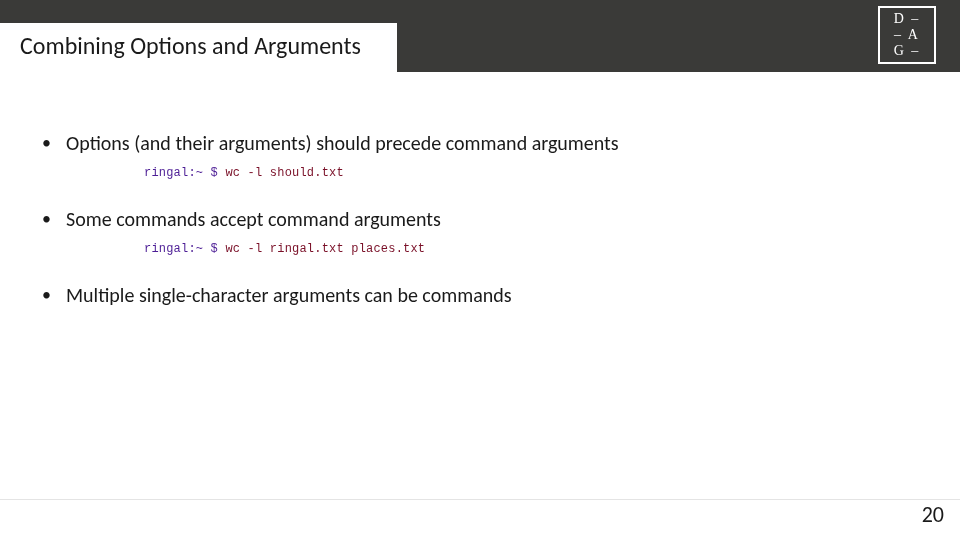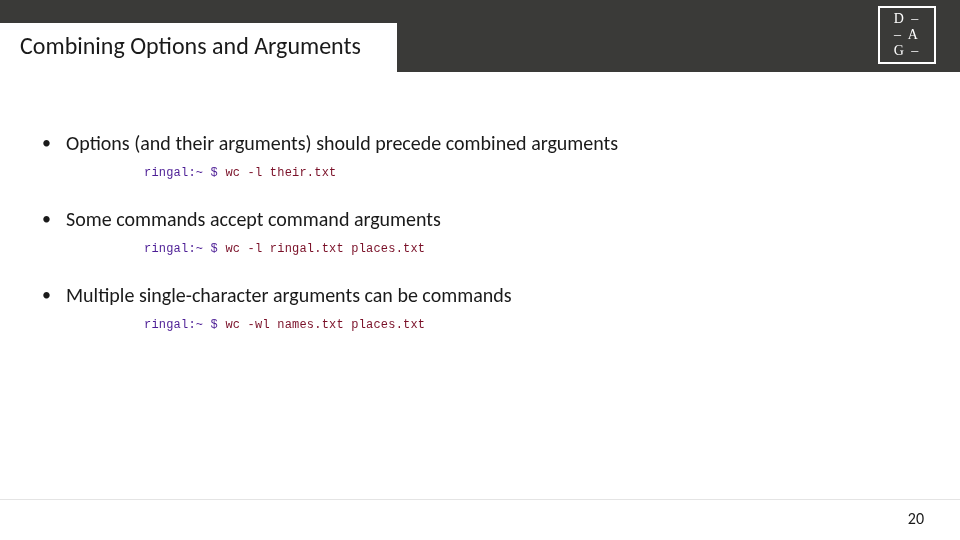--- a/index.html
+++ b/index.html
@@ -79,24 +79,24 @@
     margin-left: 66px;
     margin-top: 6px;
     margin-bottom: 2px;
     letter-spacing: 0.2px;
   }
   .code-line .prompt { color: #4c1d95; margin-left: 36px; }
   .code-line .cmd    { color: #7a1028; }
   .block { margin-bottom: 26px; }
   .pagenum {
     position: absolute;
-    right: 36px;
+    right: 16px;
     bottom: 12px;
     color: #1a1a1a;
-    font-size: 16px;
+    font-size: 22px;
   }
   .footer-rule {
     position: absolute;
     left: 0; right: 0; bottom: 40px;
     border-top: 1px solid #e4e4e4;
   }
 </style>
 </head>
 <body>
 
@@ -109,43 +109,40 @@
     <span class="row">– A</span>
     <span class="row">G –</span>
   </div>
 </div>
 
 <div class="content">
 
   <div class="block">
     <div class="bullet-item">
       <div class="bullet-dot">•</div>
-      <div class="bullet-text">Options (and their arguments) should precede combined arguments</div>
+      <div class="bullet-text">Options (and their arguments) should precede command arguments</div>
     </div>
     <div class="code-line">
-      <span class="prompt">ringal:~ $</span><span class="cmd"> wc -l their.txt</span>
+      <span class="prompt">ringal:~ $</span><span class="cmd"> wc -l should.txt</span>
     </div>
   </div>
 
   <div class="block">
     <div class="bullet-item">
       <div class="bullet-dot">•</div>
       <div class="bullet-text">Some commands accept command arguments</div>
     </div>
     <div class="code-line">
       <span class="prompt">ringal:~ $</span><span class="cmd"> wc -l ringal.txt places.txt</span>
     </div>
   </div>
 
   <div class="block">
     <div class="bullet-item">
       <div class="bullet-dot">•</div>
       <div class="bullet-text">Multiple single-character arguments can be commands</div>
     </div>
-    <div class="code-line">
-      <span class="prompt">ringal:~ $</span><span class="cmd"> wc -wl names.txt places.txt</span>
-    </div>
   </div>
 
 </div>
 
 <div class="footer-rule"></div>
 <div class="pagenum">20</div>
 
 </body></html>

